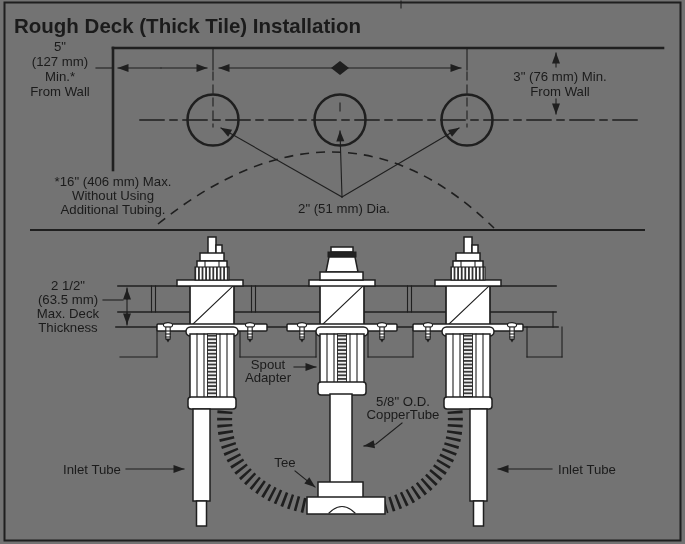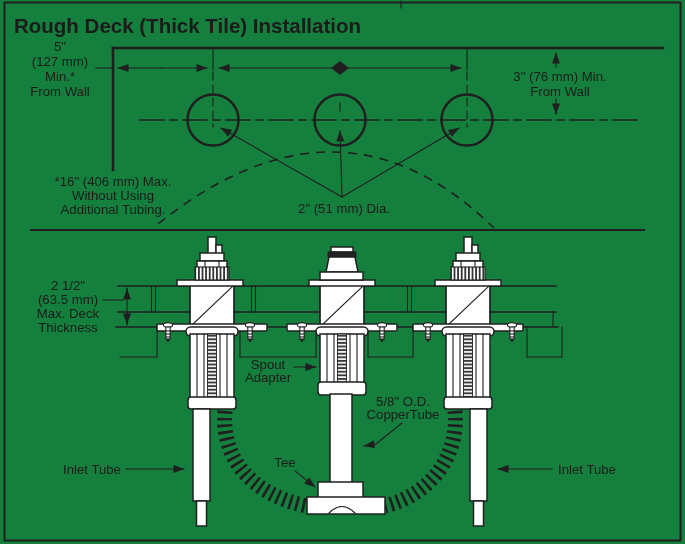--- a/index.html
+++ b/index.html
@@ -1,16 +1,16 @@
 <!DOCTYPE html>
 <html><head>
 <meta charset="utf-8">
 <style>
   html,body{margin:0;padding:0;background:#fdfdfc;}
-  .stage{width:685px;height:544px;position:relative;background:#15803d;overflow:hidden;}
+  .stage{width:685px;height:544px;position:relative;background:#737373;overflow:hidden;}
   svg{display:block;}
   text{font-family:"Liberation Sans",sans-serif;font-size:13.2px;fill:#1b1b1b;}
   .ttl{font-size:20.5px;font-weight:700;}
   .mid{text-anchor:middle;}
   .ln{stroke:#1f1f1f;stroke-width:1.5;fill:none;stroke-linecap:square;}
   .thin{stroke-width:1.1;}
   .med{stroke-width:1.6;}
   .hvy{stroke-width:2.6;}
   .wf{fill:#ffffff;stroke:#1f1f1f;stroke-width:1.5;}
   .wfm{fill:#ffffff;stroke:#1f1f1f;stroke-width:1.7;}

